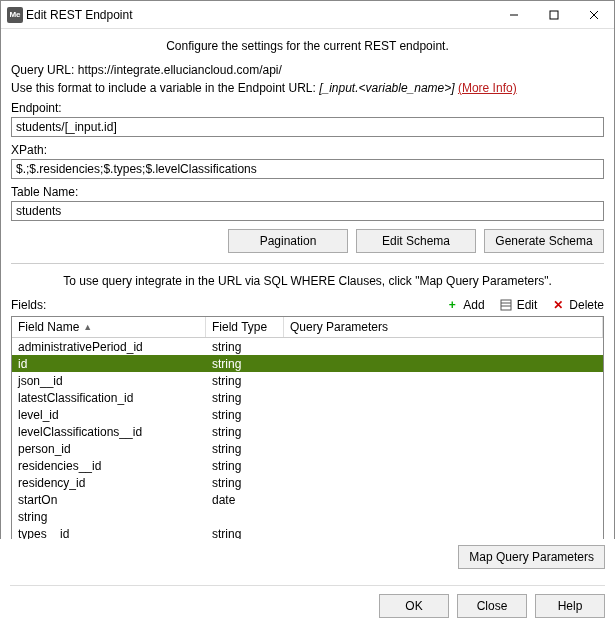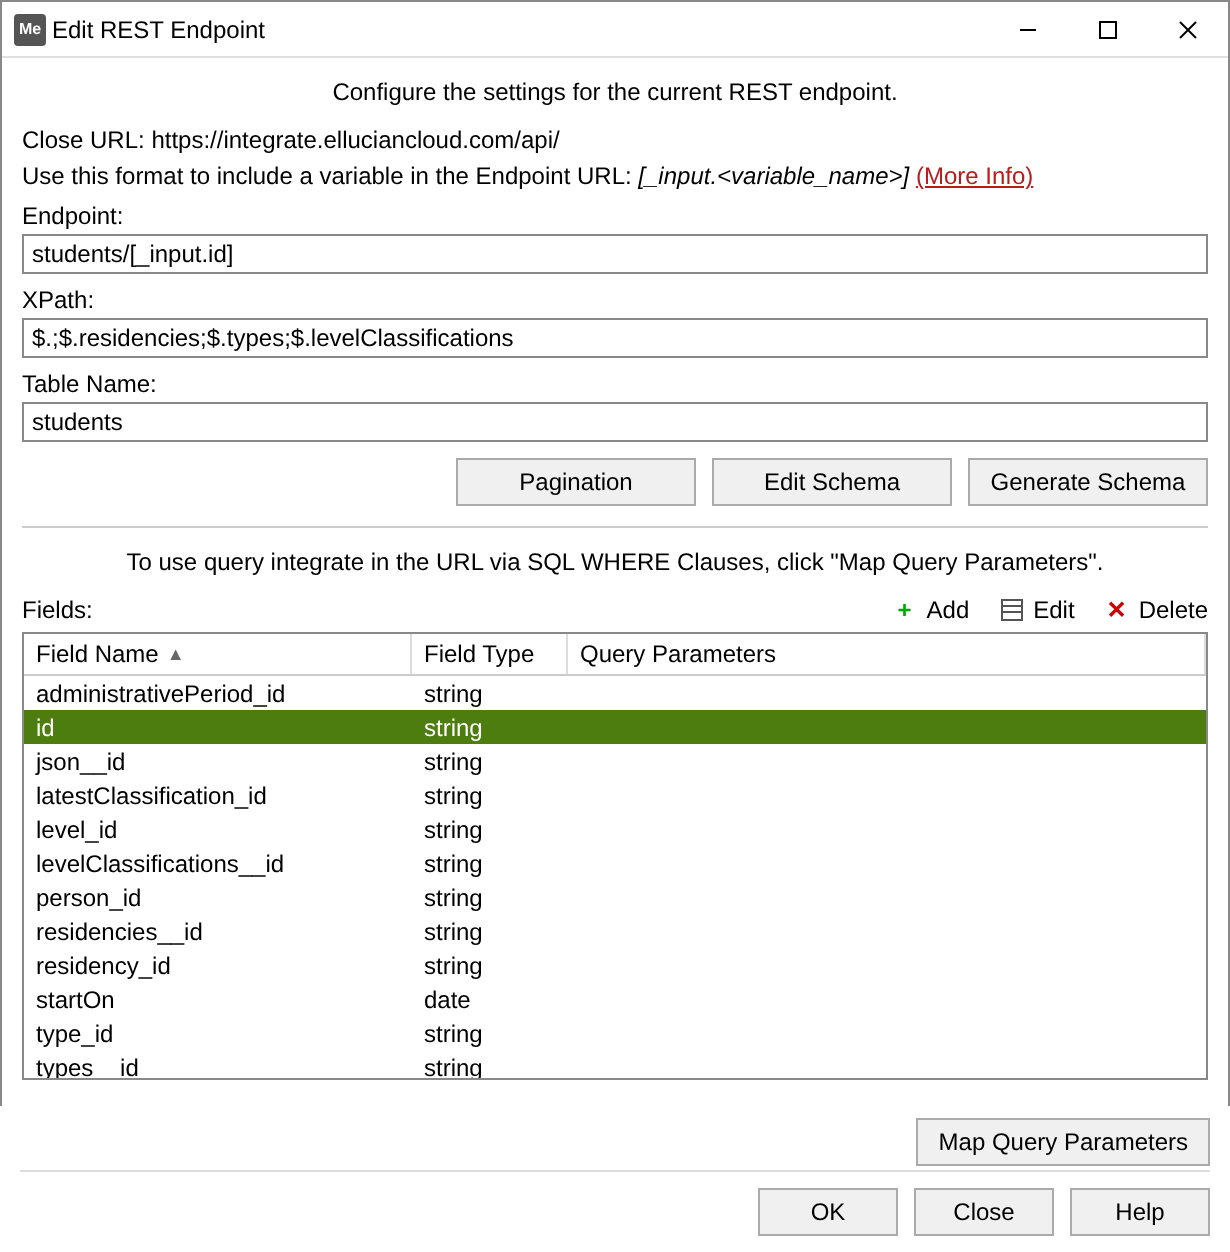--- a/index.html
+++ b/index.html
@@ -134,21 +134,21 @@
     margin-left:4px;
     font-size:9px;
     color:#666;
   }
   .footer {
     position: absolute;
     bottom: 0; left: 0; right: 0;
     padding: 6px 10px 8px 10px;
     background:#fff;
   }
-  .footer .map-row { display:flex; justify-content:flex-end; margin-bottom: 2px; }
+  .footer .map-row { display:flex; justify-content:flex-end; margin-bottom: 16px; }
   .footer .dlg-row { display:flex; justify-content:flex-end; gap:8px; border-top:1px solid #ddd; padding-top:8px; }
   .footer .btn { min-width: 70px; }
   ::-webkit-scrollbar { width: 16px; }
   ::-webkit-scrollbar-track { background:#f0f0f0; }
   ::-webkit-scrollbar-thumb { background:#c0c0c0; border:1px solid #aaa; }
 </style>
 </head>
 <body>
 
 <div class="titlebar">
@@ -171,21 +171,21 @@
           <line x1="9" y1="1" x2="1" y2="9" stroke="#000" stroke-width="1"></line>
         </svg>
     </div>
   </div>
 </div>
 
 <div class="content">
   <div class="center">Configure the settings for the current REST endpoint.</div>
 
   <div class="row">
-    <span class="inline-lbl">Close URL:</span>
+    <span class="inline-lbl">Query URL:</span>
     <span>https://integrate.elluciancloud.com/api/</span>
   </div>
 
   <div class="row">
     <span>Use this format to include a variable in the Endpoint URL: </span><span class="fmt-example">[_input.&lt;variable_name&gt;]</span>
     <span class="link">(More Info)</span>
   </div>
 
   <label class="block">Endpoint:</label>
   <input type="text" value="students/[_input.id]" style="">
@@ -283,21 +283,20 @@
           <div class="cell col1">residency_id</div>
           <div class="cell col2">string</div>
           <div class="cell col3"></div>
         </div>
         <div class="grid-row">
           <div class="cell col1">startOn</div>
           <div class="cell col2">date</div>
           <div class="cell col3"></div>
         </div>
         <div class="grid-row">
-          <div class="cell col1">type_id</div>
           <div class="cell col2">string</div>
           <div class="cell col3"></div>
         </div>
         <div class="grid-row">
           <div class="cell col1">types__id</div>
           <div class="cell col2">string</div>
           <div class="cell col3"></div>
         </div>
       </div>
   </div>

